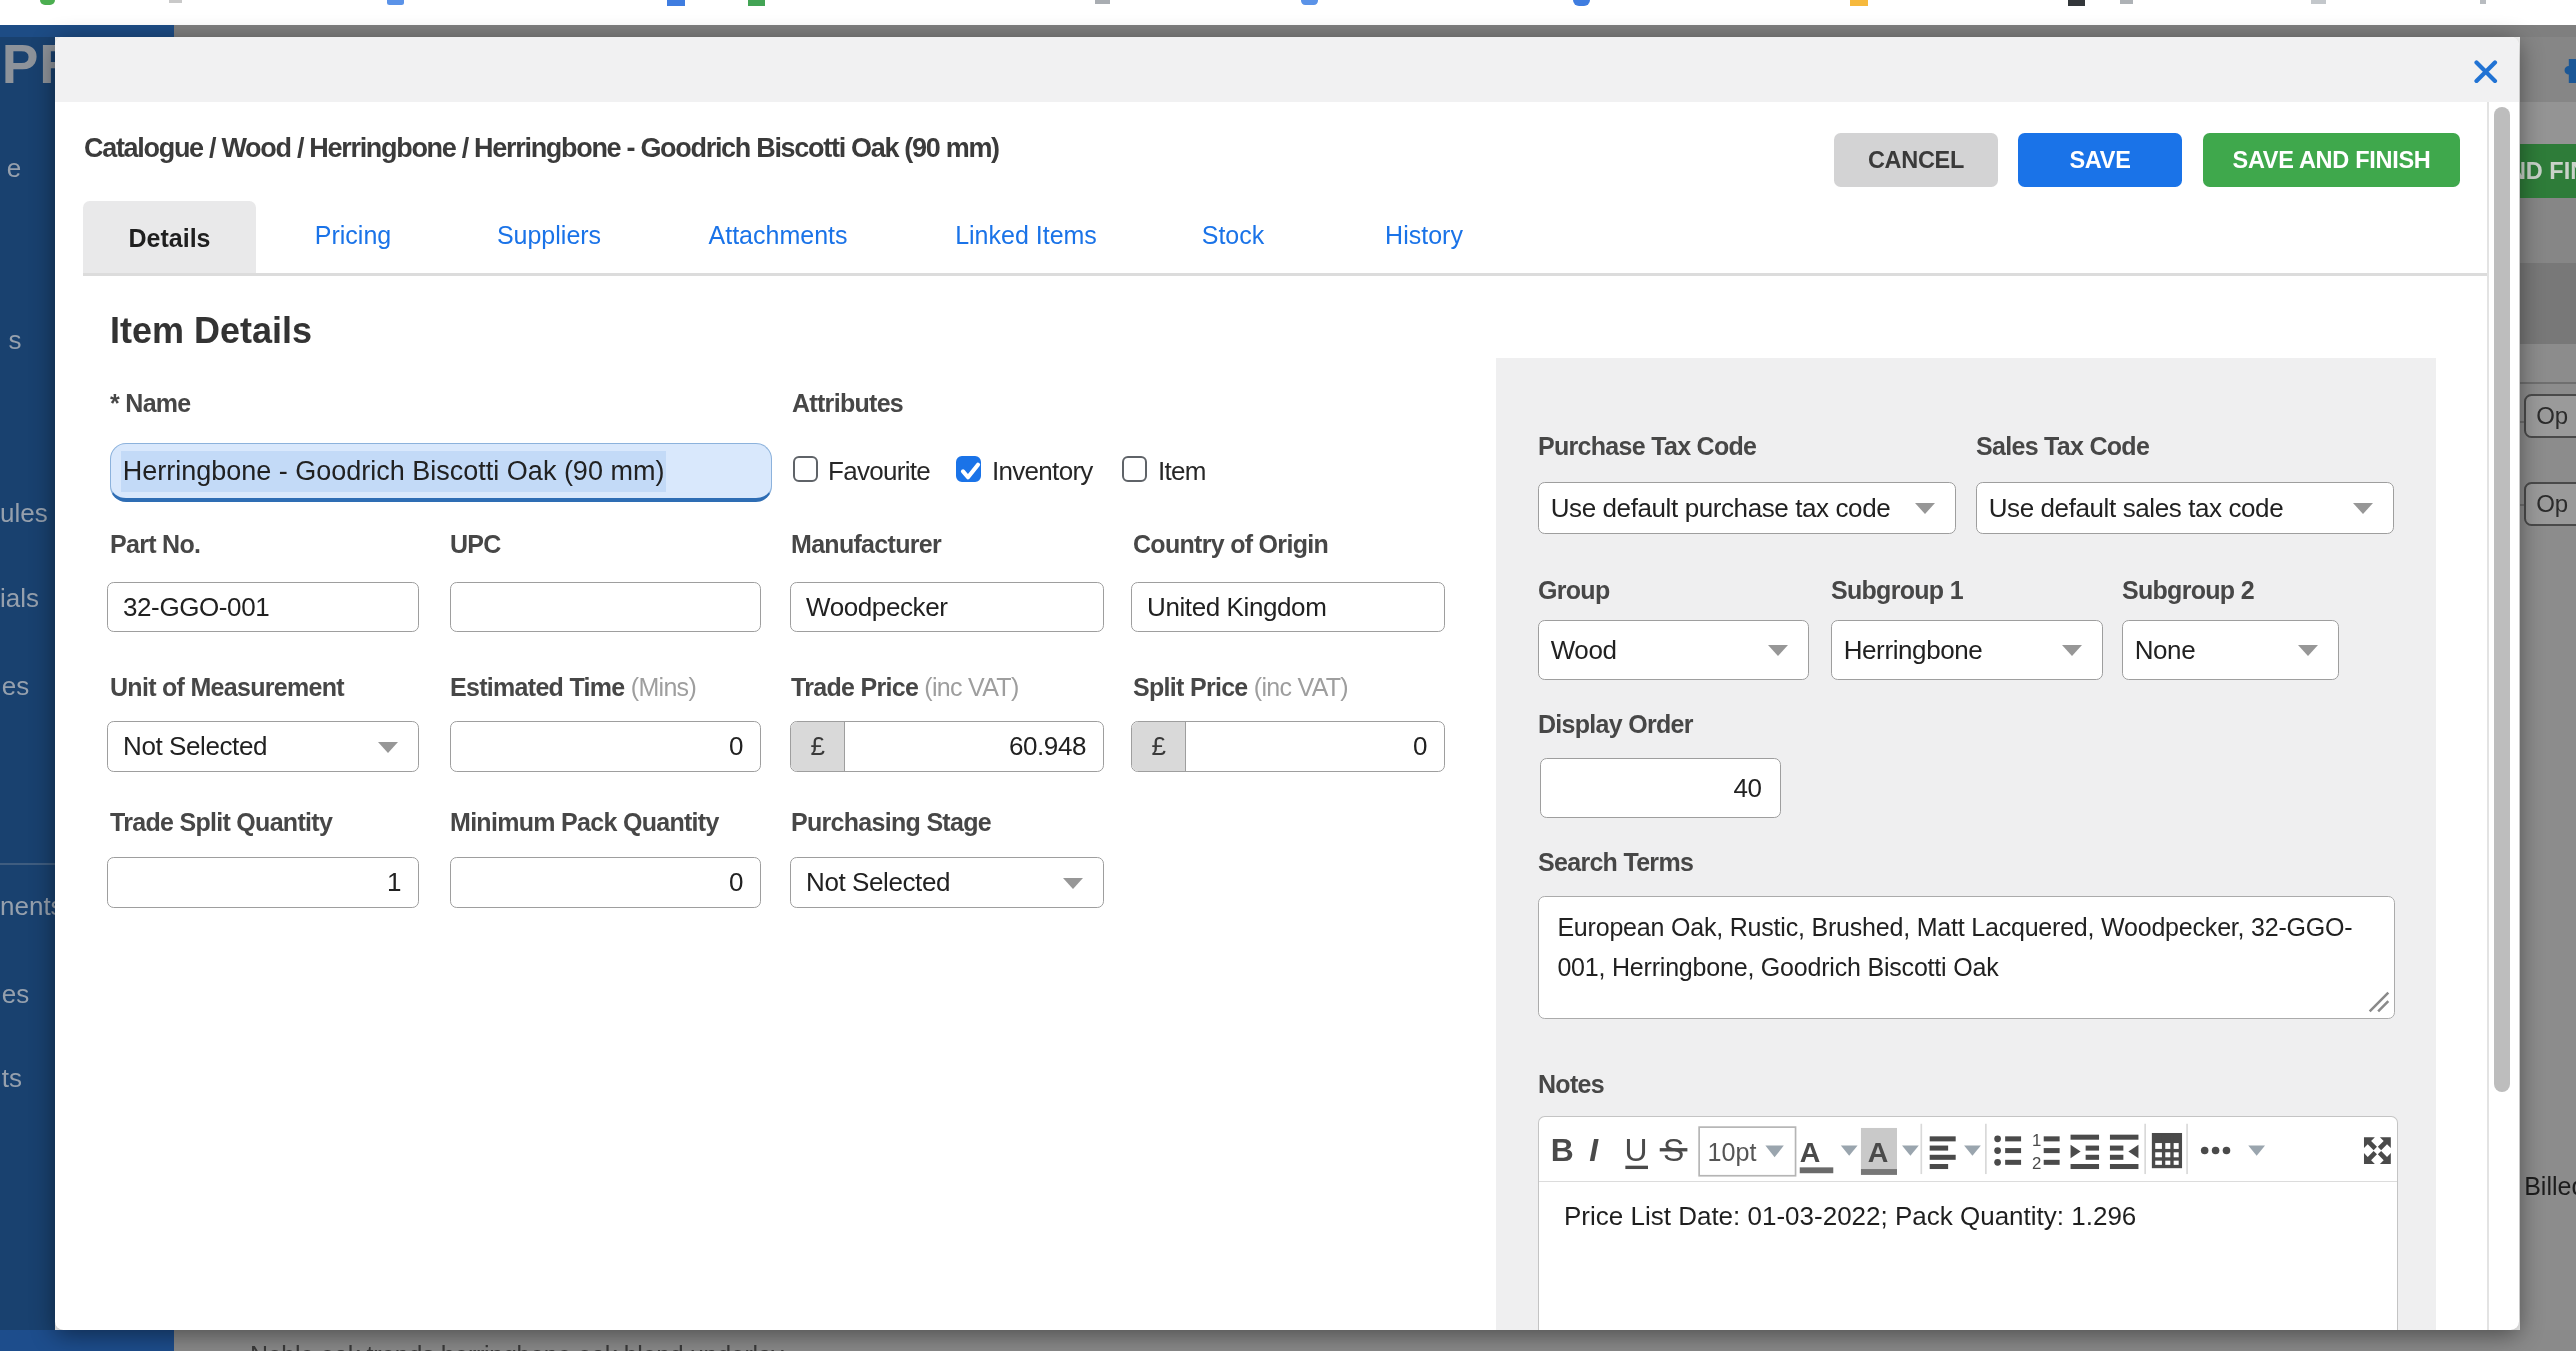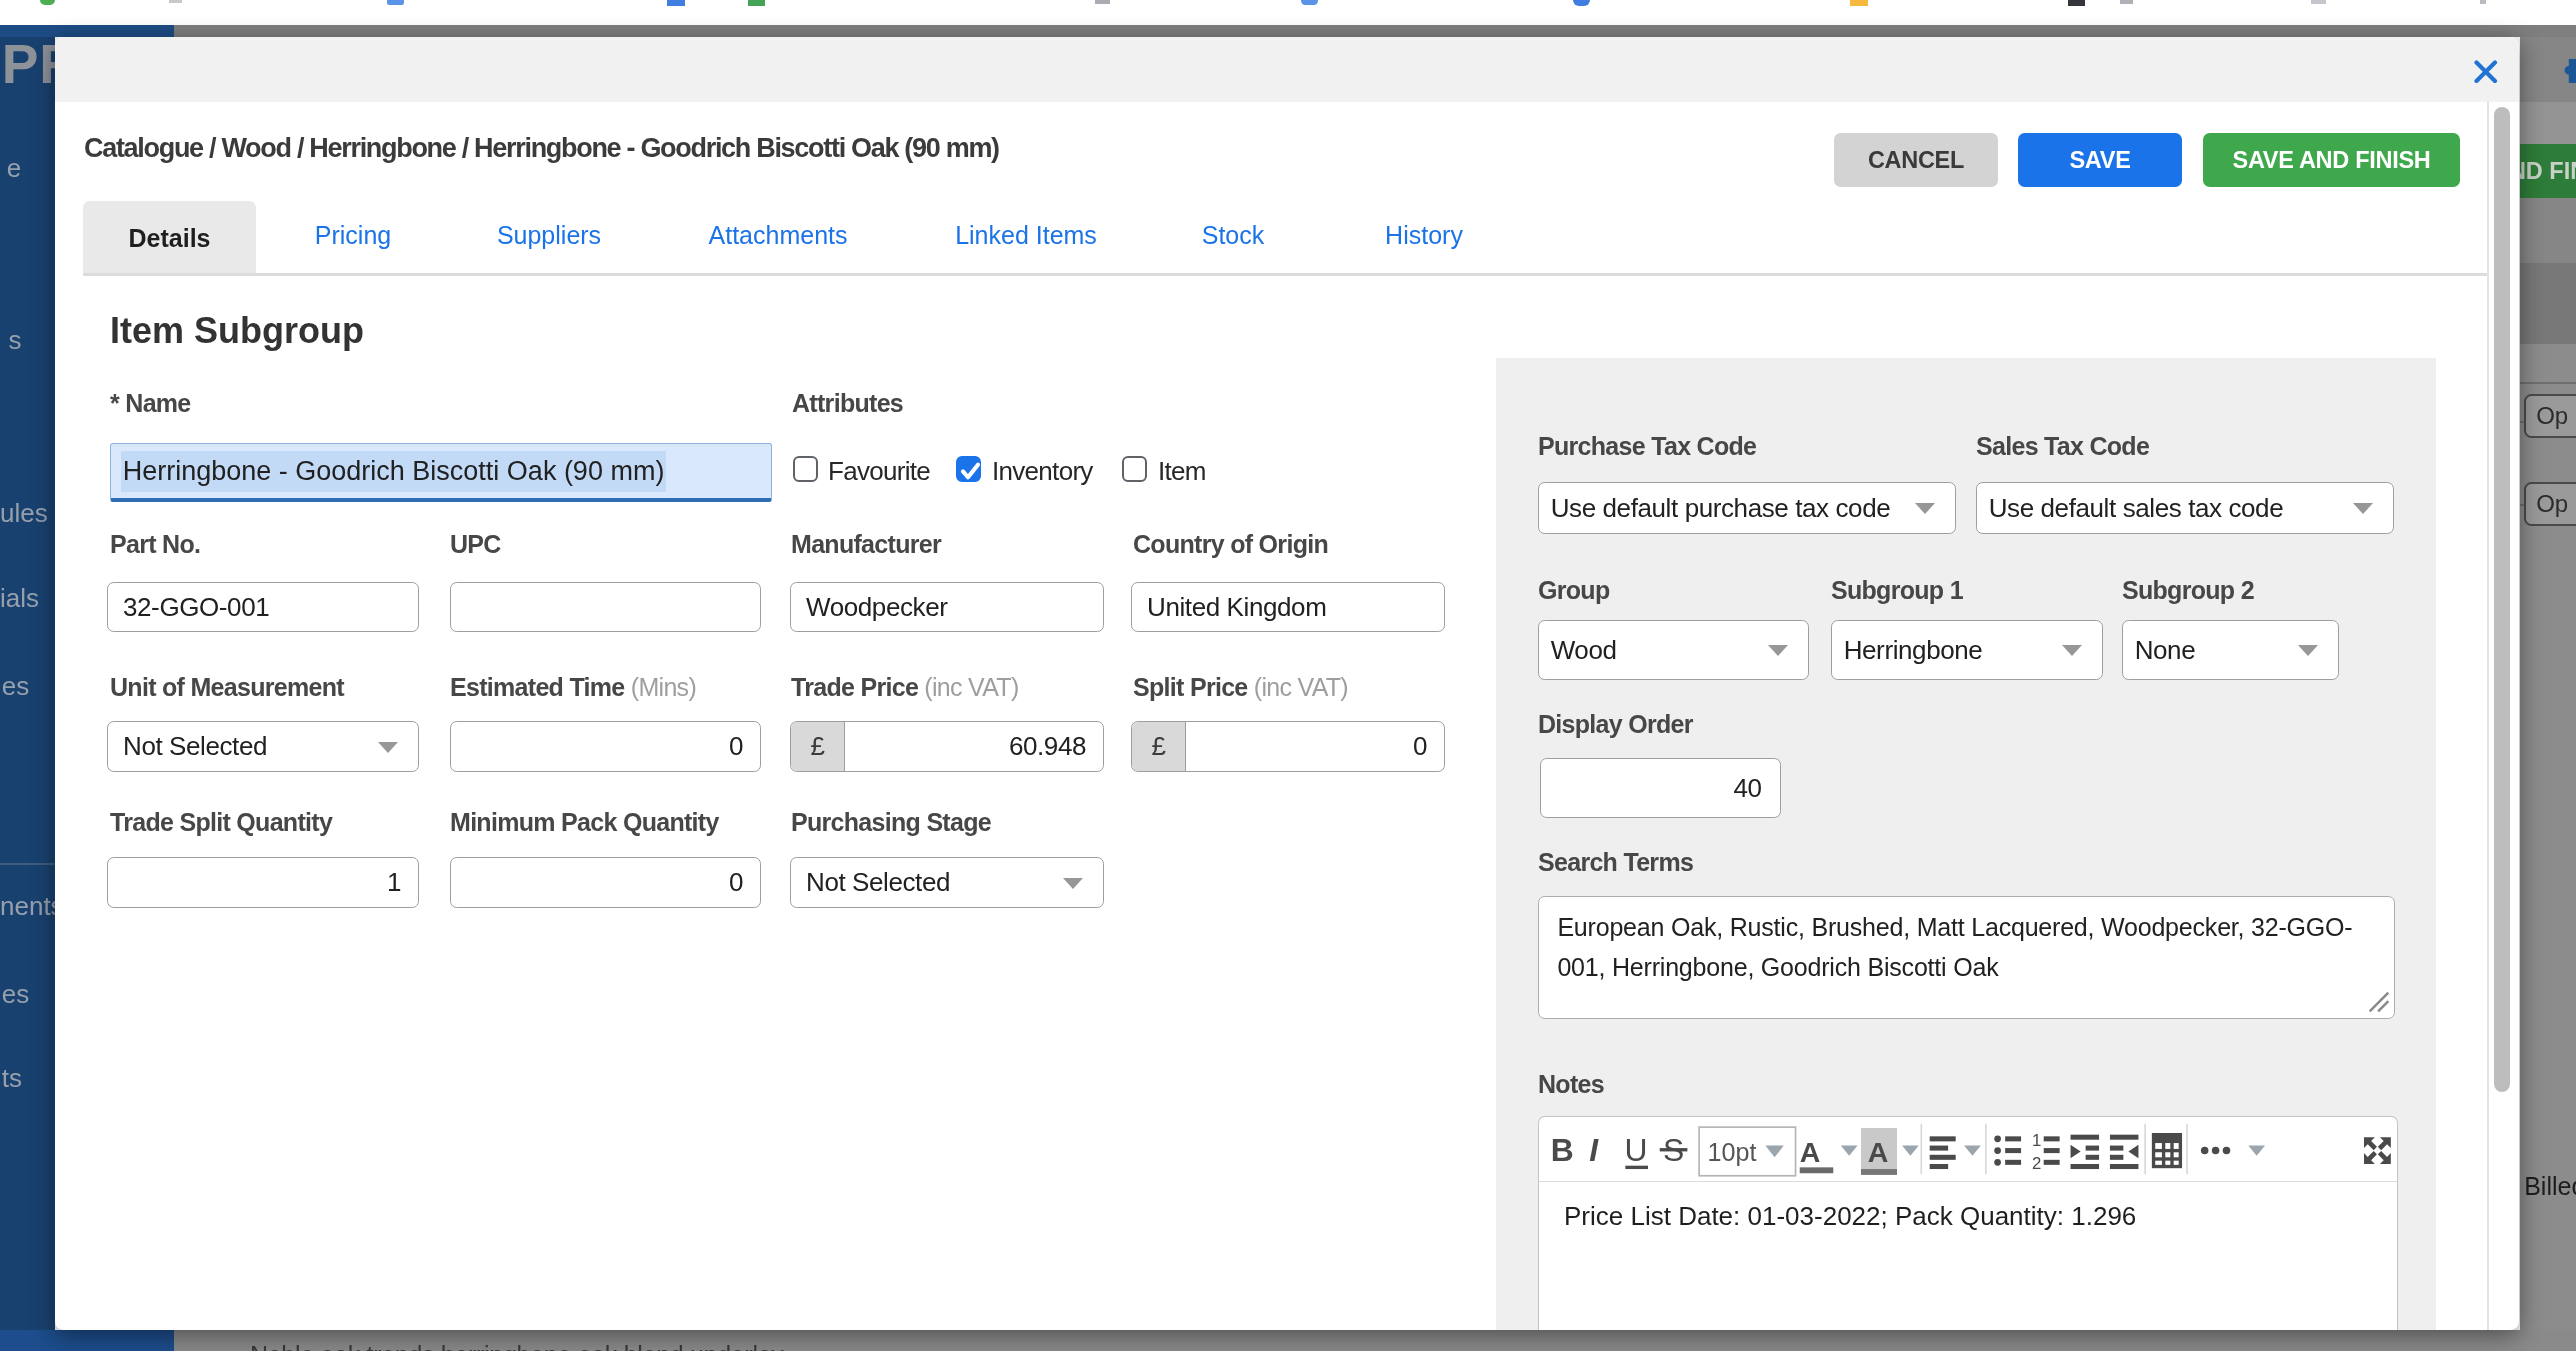--- a/index.html
+++ b/index.html
@@ -133,24 +133,24 @@
 
     <div class="abs" id="tabActive">Details</div>
     <div class="tab" style="left:298px;">Pricing</div>
     <div class="tab" style="left:494px;">Suppliers</div>
     <div class="tab" style="left:723px;">Attachments</div>
     <div class="tab" style="left:971px;">Linked Items</div>
     <div class="tab" style="left:1178px;">Stock</div>
     <div class="tab" style="left:1369px;">History</div>
     <div class="abs" id="tabline"></div>
 
-    <div class="abs" id="h-item">Item Subgroup</div>
+    <div class="abs" id="h-item">Item Details</div>
 
     <div class="lbl" style="left:55px; top:352px;">* Name</div>
-    <div class="inp" style="left:55px; top:406px; width:662px; height:59px; background:#d9e8fc; border:1.7px solid #8cb2dc; border-bottom:4.2px solid #2e6db4; border-radius:3px;">
+    <div class="inp" style="left:55px; top:406px; width:662px; height:59px; background:#d9e8fc; border:1.7px solid #8cb2dc; border-bottom:4.2px solid #2e6db4; border-radius:16px;">
       <span style="background:#c3daf7; padding:5px 1.7px; margin-left:10px; font-size:27px; letter-spacing:0;">Herringbone - Goodrich Biscotti Oak (90 mm)</span>
     </div>
 
     <div class="lbl" style="left:737px; top:352px;">Attributes</div>
     <div class="cb" style="left:738px; top:419px;"></div>
     <div class="cblbl" style="left:773px; top:419px;">Favourite</div>
     <div class="cb on" style="left:901px; top:419px;">
       <svg width="25" height="26" viewBox="0 0 30 31">
         <path d="M6 16 L12 23 L24 8" stroke="#fff" stroke-width="5" fill="none" stroke-linecap="round" stroke-linejoin="round"></path>
       </svg>

